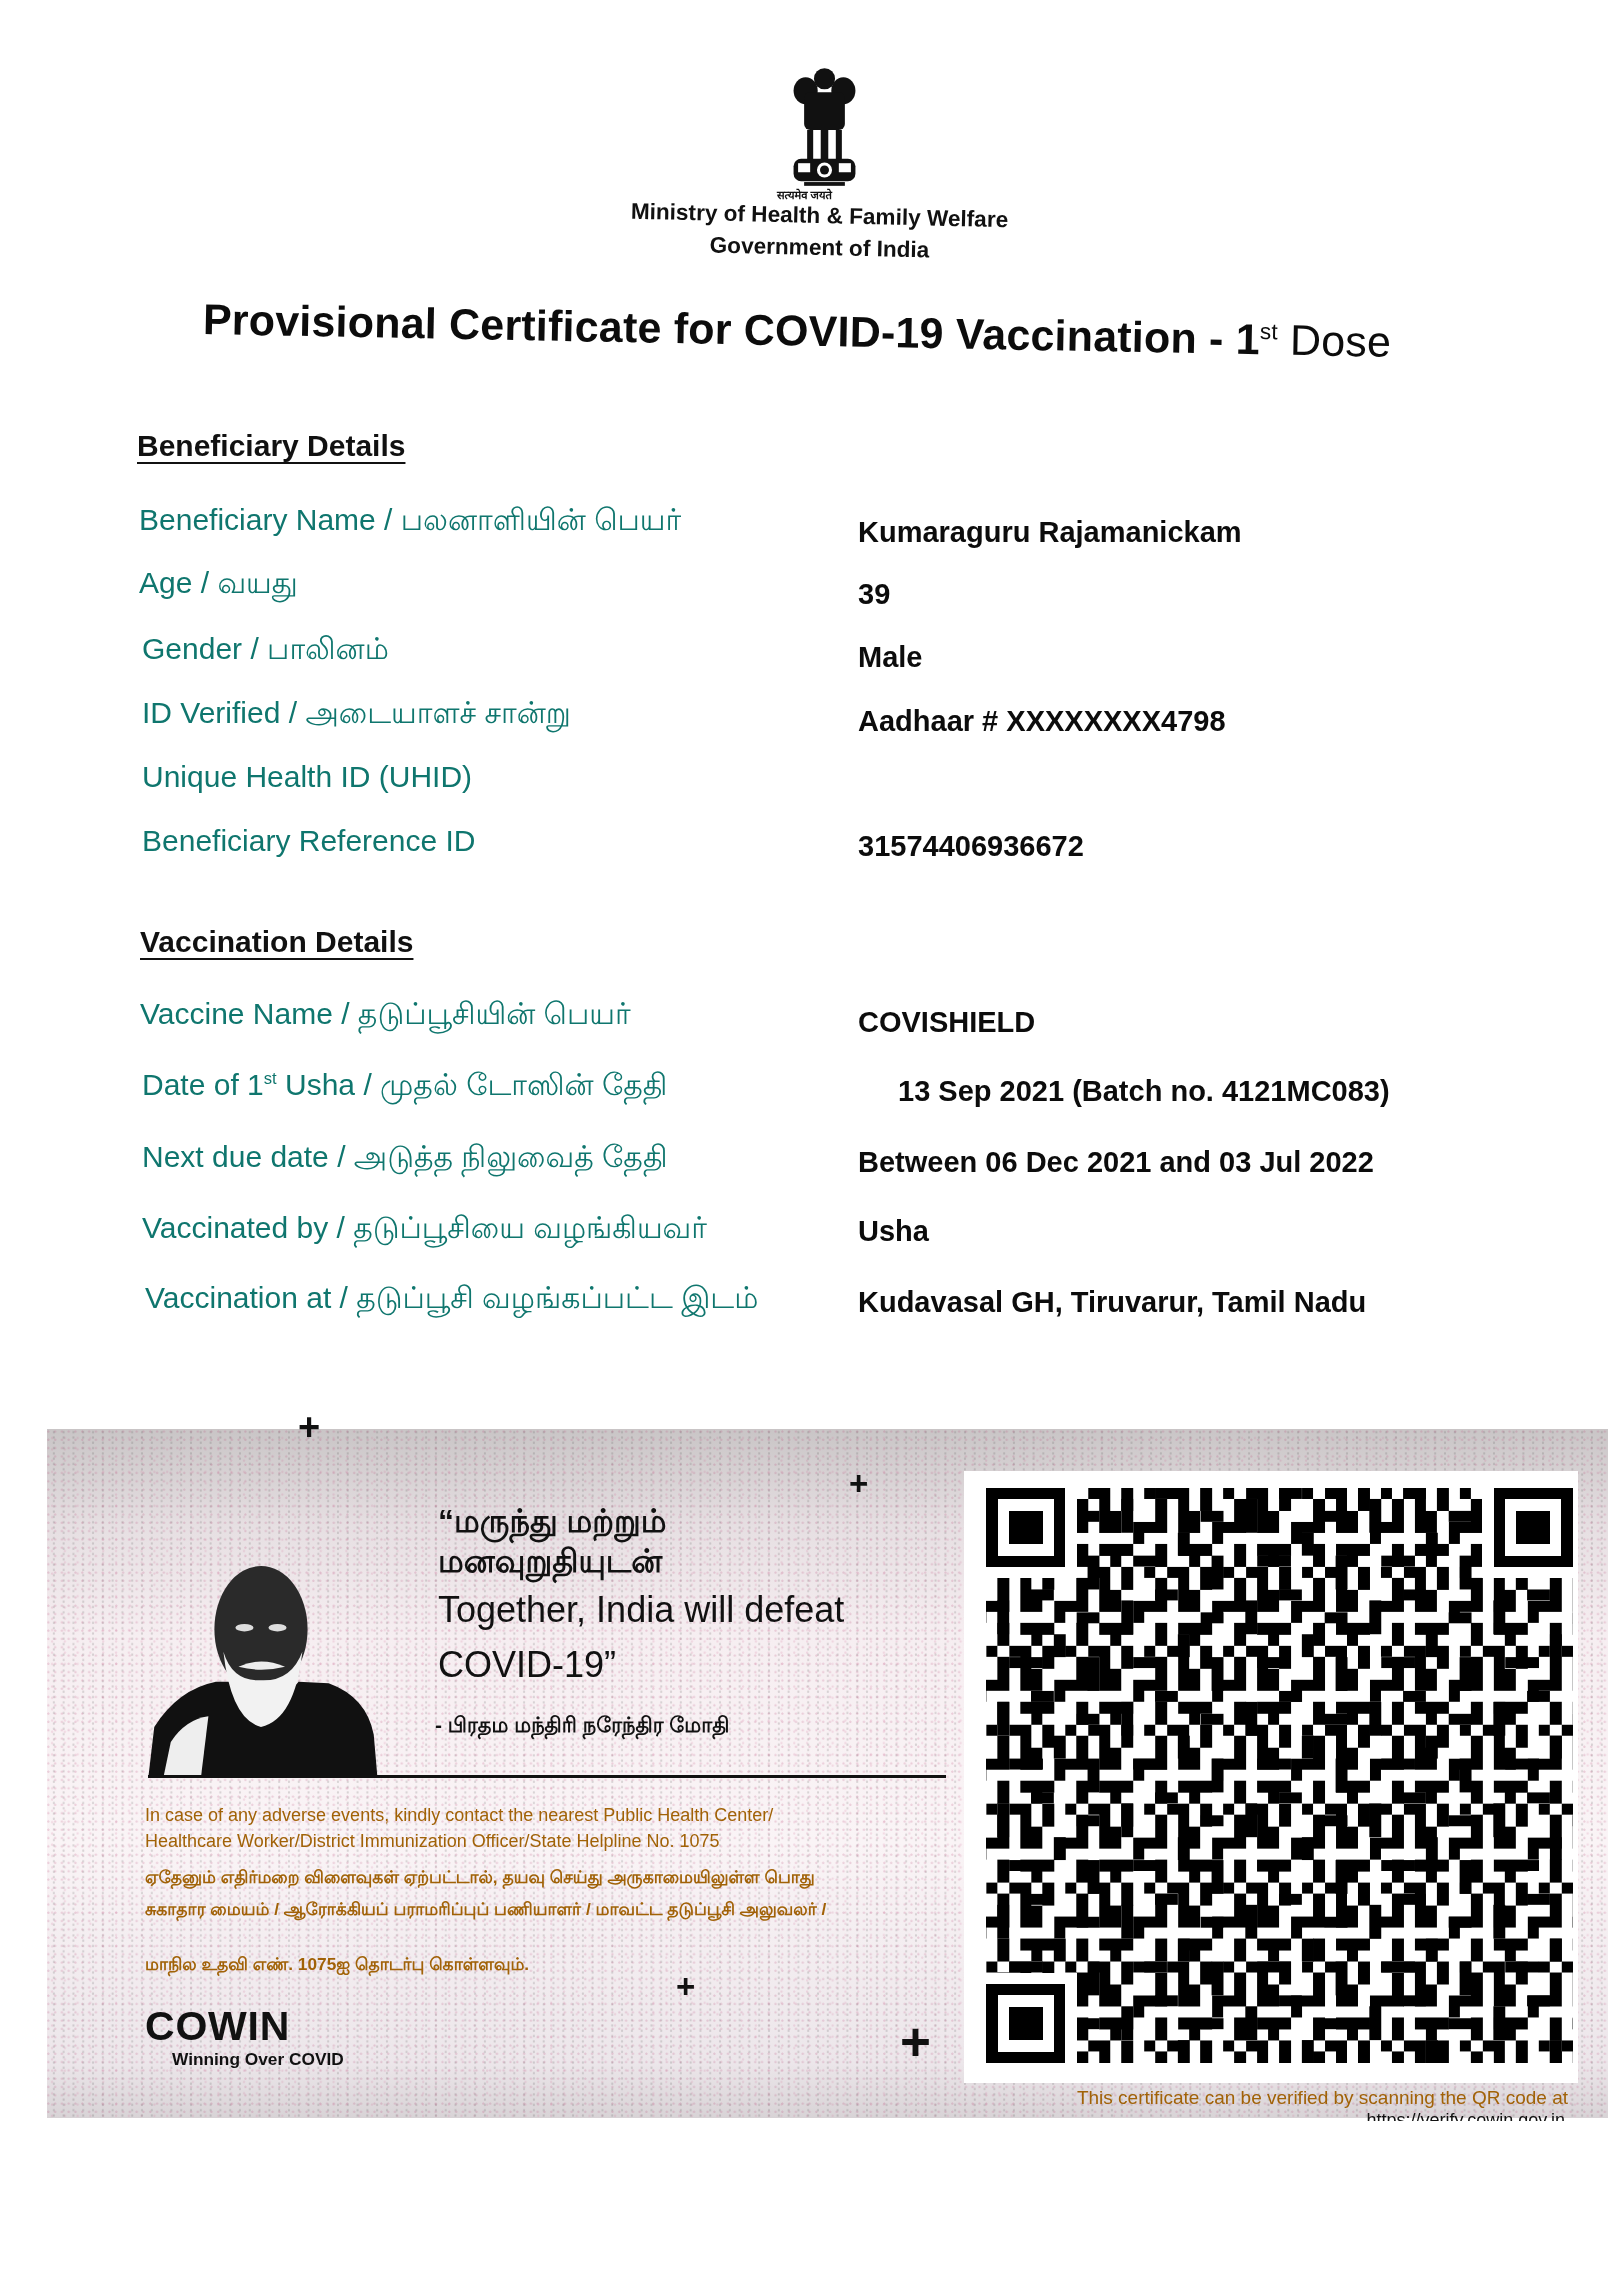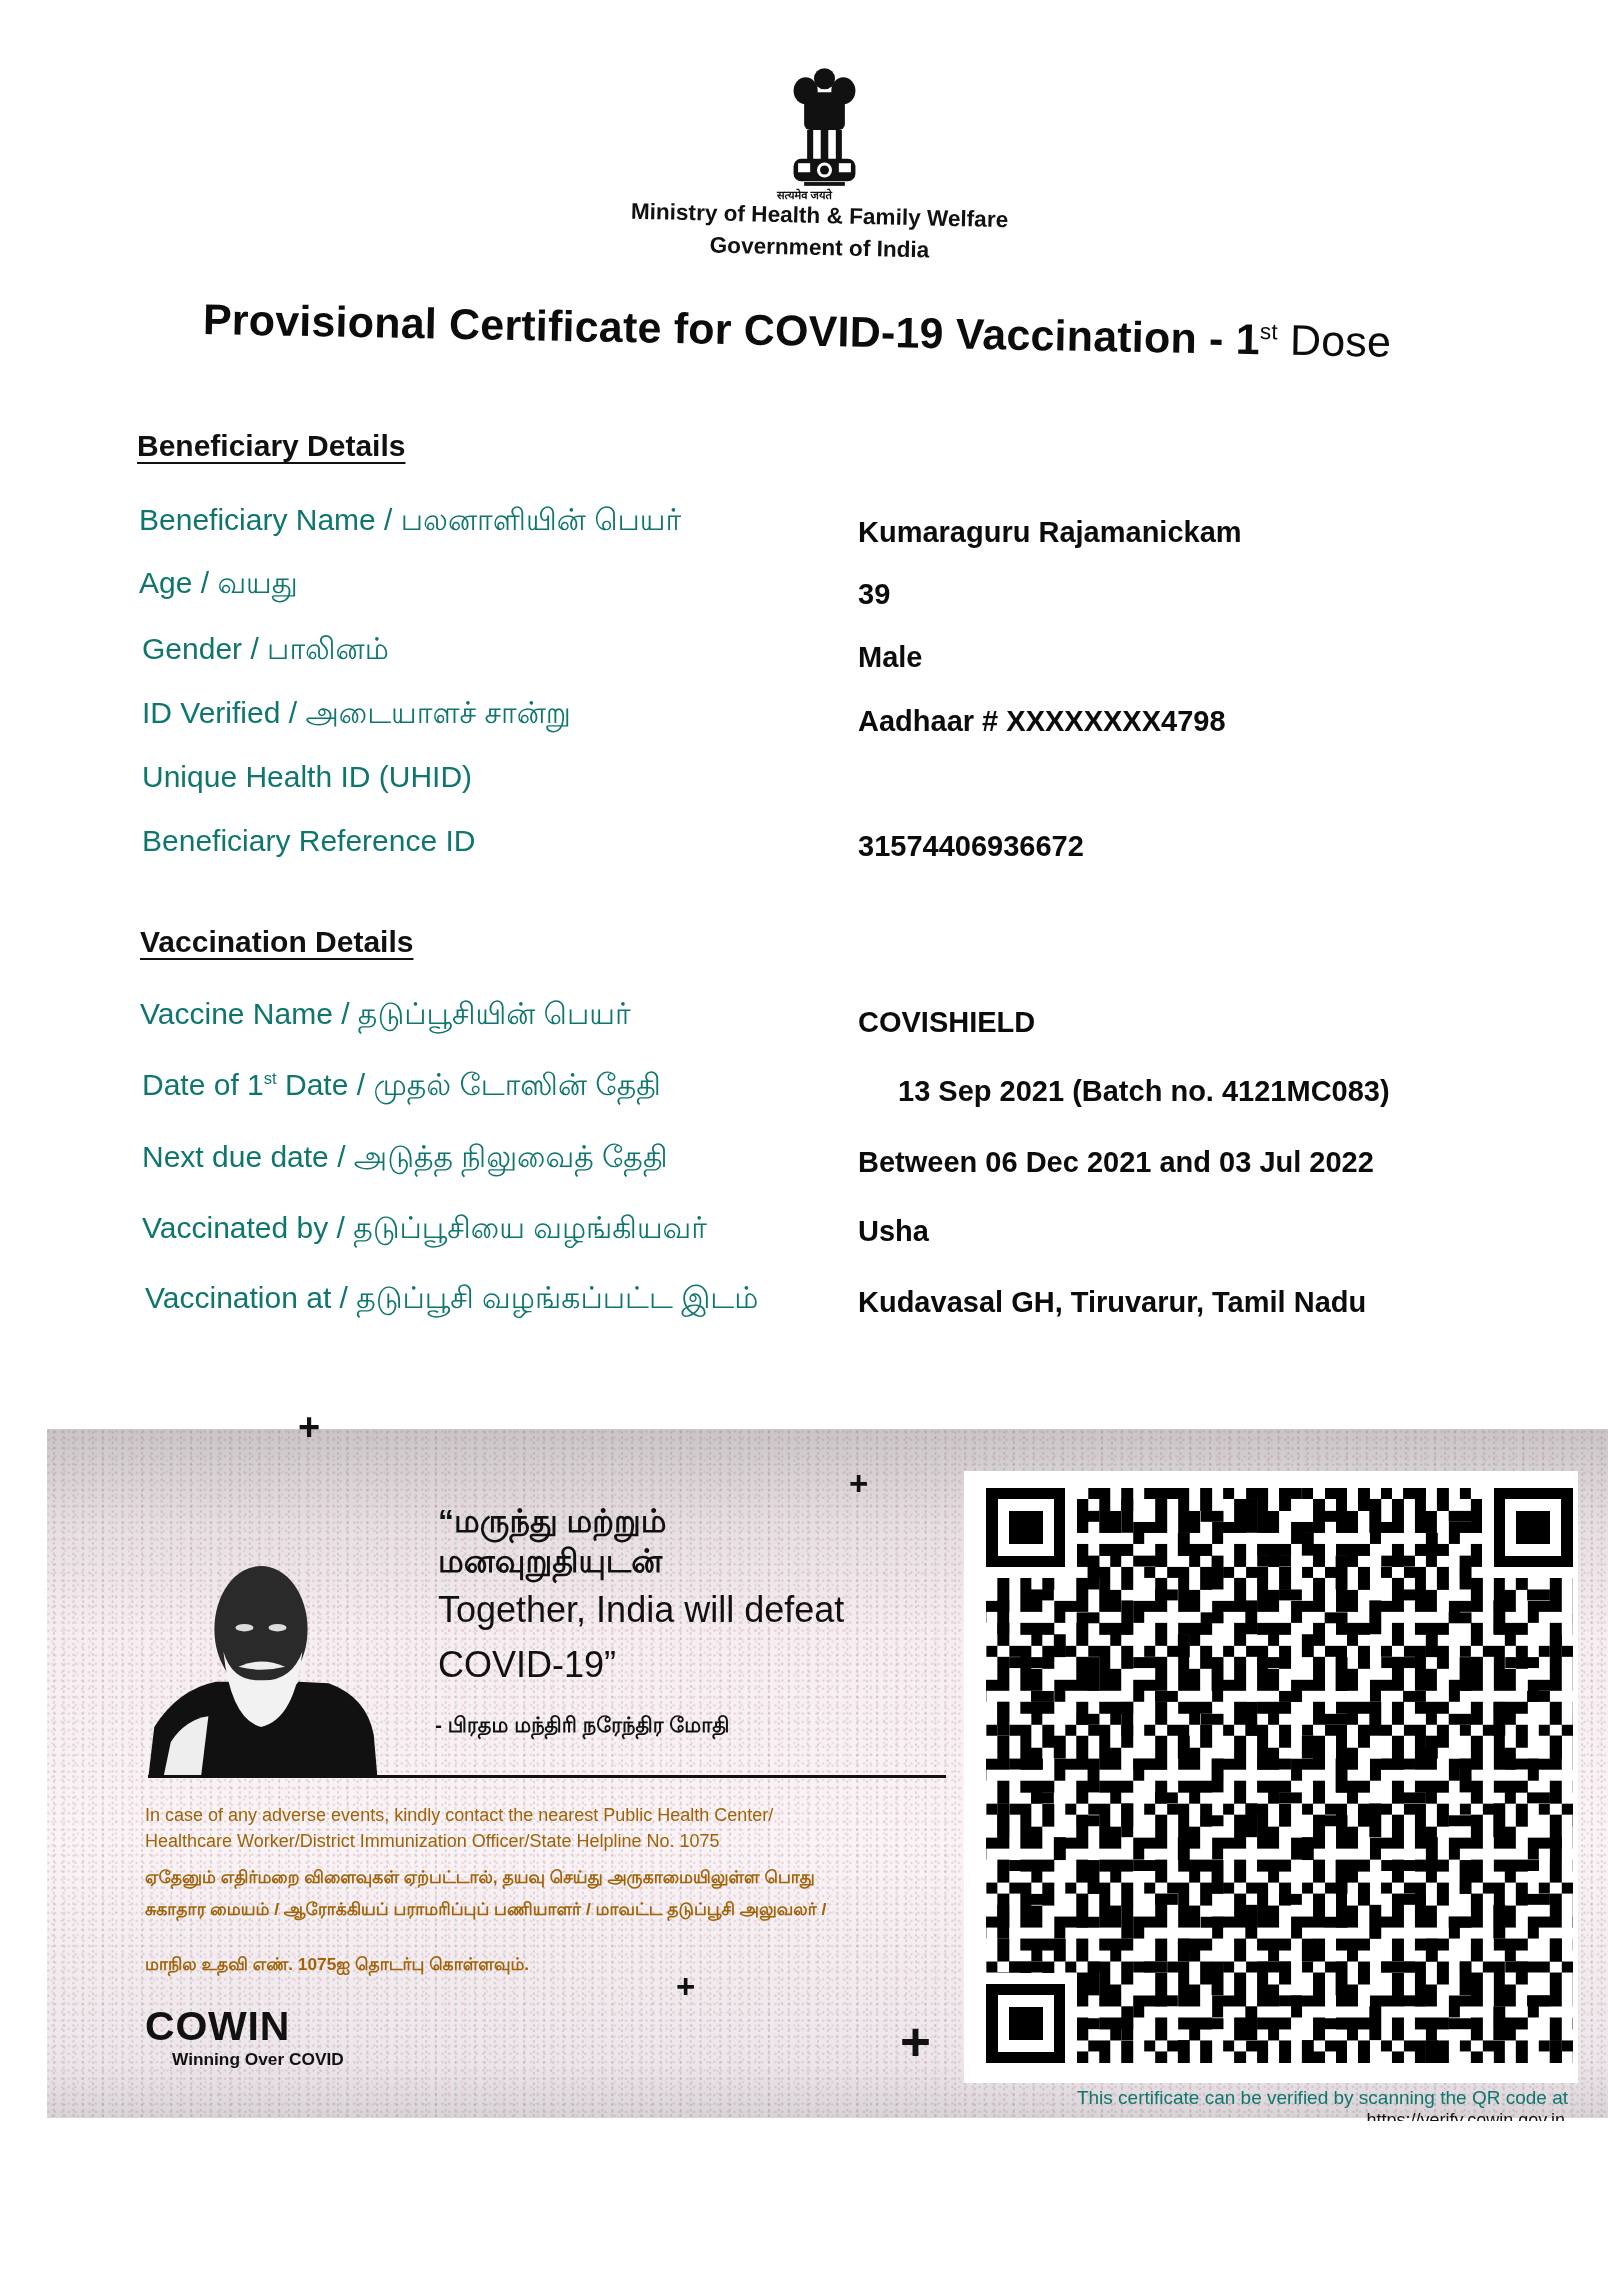--- a/index.html
+++ b/index.html
@@ -43,21 +43,21 @@
   .advisory { position: absolute; left: 145px; font-size: 18px; color: #a16207; white-space: nowrap; text-align: center; }
   .advisory b { font-weight: normal; }
   .advisory.tamil { font-size: 17.3px; font-weight: bold; }
 
   .cowin-logo { position: absolute; left: 145px; top: 2003px; font-size: 41px; font-weight: 900; color: #111; letter-spacing: 0.8px; }
   .cowin-tag { position: absolute; left: 172px; top: 2049px; font-size: 17.3px; font-weight: bold; color: #111; }
 
   .qr-box { position: absolute; left: 964px; top: 1471px; width: 614px; height: 612px; background: #fff; }
   .qr { position: absolute; left: 986px; top: 1488px; width: 587px; height: 575px; }
 
-  .verify { position: absolute; right: 41px; top: 2087px; font-size: 19px; color: #0f766e; white-space: nowrap; text-align: right; }
+  .verify { position: absolute; right: 41px; top: 2087px; font-size: 19px; color: #a16207; white-space: nowrap; text-align: right; }
   .verify-url { position: absolute; right: 44px; top: 2110px; height: 10.5px; overflow: hidden; font-size: 18px; color: #111; }
 </style>
 </head>
 <body>
 
 <svg class="emblem" viewBox="0 0 110 180">
   <g fill="#111">
     <ellipse cx="55" cy="22" rx="14" ry="14"></ellipse>
     <ellipse cx="30" cy="38" rx="16" ry="18"></ellipse>
     <ellipse cx="80" cy="38" rx="16" ry="18"></ellipse>
@@ -97,21 +97,21 @@
 <div class="value" style="top:768px;"></div>
 
 <div class="label" style="left:142px; top:824px;">Beneficiary Reference ID</div>
 <div class="value" style="top:830px;">31574406936672</div>
 
 <div class="section-head" style="left:140px; top:925px;">Vaccination Details</div>
 
 <div class="label" style="left:140px; top:997px;">Vaccine Name /  தடுப்பூசியின் பெயர்</div>
 <div class="value" style="top:1006px;">COVISHIELD</div>
 
-<div class="label" style="left:142px; top:1068px;"><span>Date of 1</span><sup>st</sup><span> Date / முதல் டோஸின் தேதி</span></div>
+<div class="label" style="left:142px; top:1068px;"><span>Date of 1</span><sup>st</sup><span> Usha / முதல் டோஸின் தேதி</span></div>
 <div class="value" style="top:1075px;margin-left:40px;">13 Sep 2021 (Batch no. 4121MC083)</div>
 
 <div class="label" style="left:142px; top:1140px;">Next due date /  அடுத்த நிலுவைத் தேதி</div>
 <div class="value" style="top:1146px;">Between 06 Dec 2021 and 03 Jul 2022</div>
 
 <div class="label" style="left:142px; top:1211px;">Vaccinated by / தடுப்பூசியை வழங்கியவர்</div>
 <div class="value" style="top:1215px;">Usha</div>
 
 <div class="label" style="left:145px; top:1281px;">Vaccination at /  தடுப்பூசி வழங்கப்பட்ட இடம்</div>
 <div class="value" style="top:1286px;">Kudavasal GH, Tiruvarur, Tamil Nadu</div>

